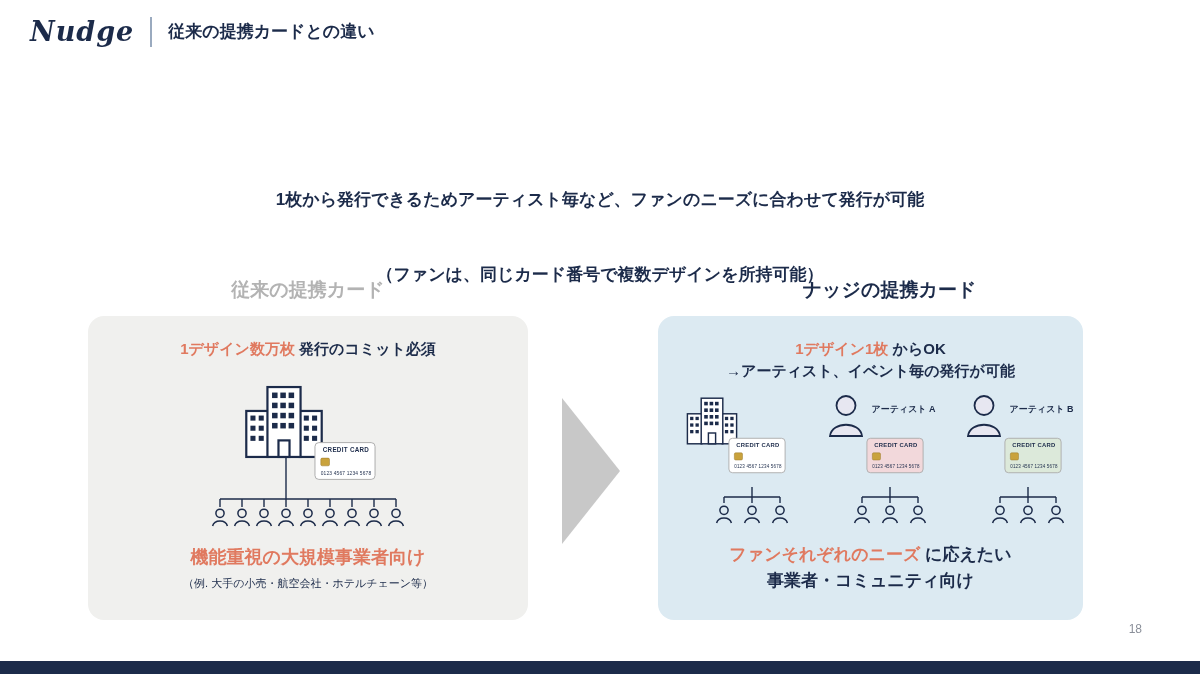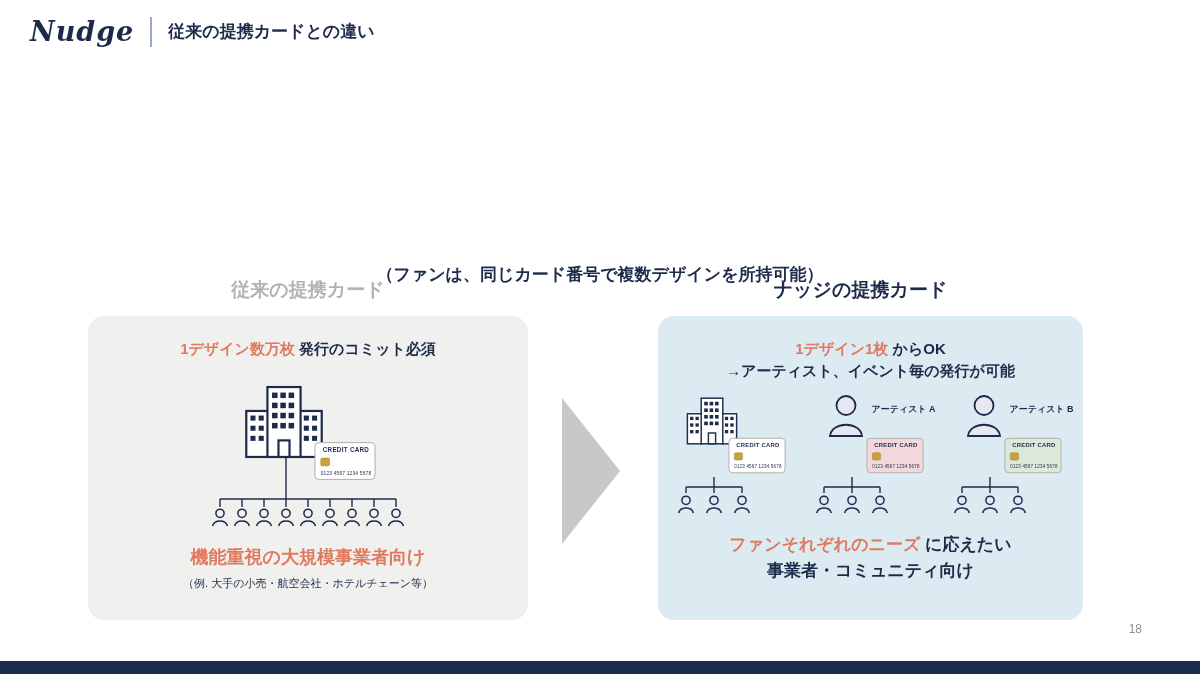--- a/index.html
+++ b/index.html
@@ -15,21 +15,21 @@
   .logo{font-family:"DejaVu Serif",serif;font-style:italic;font-weight:700;font-size:27px;color:var(--navy);letter-spacing:1px;}
   .header-divider{width:2px;height:30px;background:#9AAABF;margin:0 16px;}
   .header-title{font-size:17px;font-weight:700;color:var(--navy);}
 
   .title{position:absolute;top:116px;left:0;width:100%;text-align:center;font-size:38px;font-weight:700;letter-spacing:2px;color:var(--navy);}
   .subtitle{position:absolute;left:0;width:100%;text-align:center;font-size:17px;font-weight:700;color:var(--navy);}
   .subtitle-1{top:188px;} .subtitle-2{top:215px;margin-top:48px;}
 
   .col-heading{position:absolute;top:277px;text-align:center;font-size:19px;font-weight:700;}
   .col-heading-left{left:88px;width:440px;color:var(--heading-gray);}
-  .col-heading-right{left:648px;width:425px;color:var(--navy);}
+  .col-heading-right{left:677px;width:425px;color:var(--navy);}
 
   .panel{position:absolute;top:316px;height:304px;border-radius:16px;display:flex;flex-direction:column;align-items:center;}
   .panel-left{left:88px;width:440px;background:var(--panel-gray);}
   .panel-right{left:658px;width:425px;background:var(--panel-blue);}
 
   .arrow{position:absolute;left:562px;top:398px;width:0;height:0;
     border-top:73px solid transparent;border-bottom:73px solid transparent;border-left:58px solid var(--arrow-gray);}
 
   .p-line{font-size:15px;font-weight:700;}
   .c-salmon{color:var(--salmon);text-align:right;} .c-navy{color:var(--navy);}
@@ -40,21 +40,21 @@
   .bldg-wrap .card{position:absolute;left:76px;top:56px;}
   .tree{display:block;}
   .tree-line{stroke:var(--navy);stroke-width:1.4;fill:none;}
   .stroke-navy{stroke:var(--navy);}
   .p-bottom-big{margin-top:16px;font-size:18px;font-weight:700;}
   .p-note{margin-top:7px;font-size:11px;font-weight:400;color:var(--navy);}
 
   .panel-right .p-top{margin-top:24px;}
   .panel-right .p-top2{margin-top:3px;font-size:15px;font-weight:700;color:var(--navy);}
   .groups{display:flex;justify-content:center;gap:20px;margin-top:12px;}
-  .group{display:flex;flex-direction:column;align-items:flex-start;width:118px;}
+  .group{display:flex;flex-direction:column;align-items:flex-end;width:118px;gap:10px;}
   .composite{position:relative;width:118px;height:84px;}
   .composite .bldg-sm{position:absolute;left:8px;top:4px;}
   .composite .person-big{position:absolute;left:12px;top:0;}
   .artist-label{position:absolute;left:60px;top:10px;font-size:9px;font-weight:700;color:var(--navy);white-space:nowrap;}
   .composite .card{position:absolute;left:54px;top:44px;}
   .rp-bottom1{margin-top:16px;font-size:17px;font-weight:700;}
   .rp-bottom2{margin-top:3px;font-size:17px;font-weight:700;color:var(--navy);}
 
   .page-number{position:absolute;right:58px;top:622px;font-size:12px;color:#8A8F99;}
   .footer-bar{position:absolute;left:0;bottom:0;width:100%;height:13px;background:var(--navy);}
@@ -118,20 +118,21 @@
 </svg>
 
 <div class="slide">
 
   <div class="header">
     <span class="logo">Nudge</span>
     <span class="header-divider"></span>
     <span class="header-title">従来の提携カードとの違い</span>
   </div>
 
+  <p class="subtitle subtitle-1">1枚から発行できるためアーティスト毎など、ファンのニーズに合わせて発行が可能</p>
   <p class="subtitle subtitle-2">（ファンは、同じカード番号で複数デザインを所持可能）</p>
 
   <div class="col-heading col-heading-left">従来の提携カード</div>
   <div class="col-heading col-heading-right">ナッジの提携カード</div>
 
   <section class="panel panel-left">
     <p class="p-line p-top">
       <span class="c-salmon">1デザイン数万枚</span><span class="c-navy"> 発行のコミット必須</span>
     </p>
 

